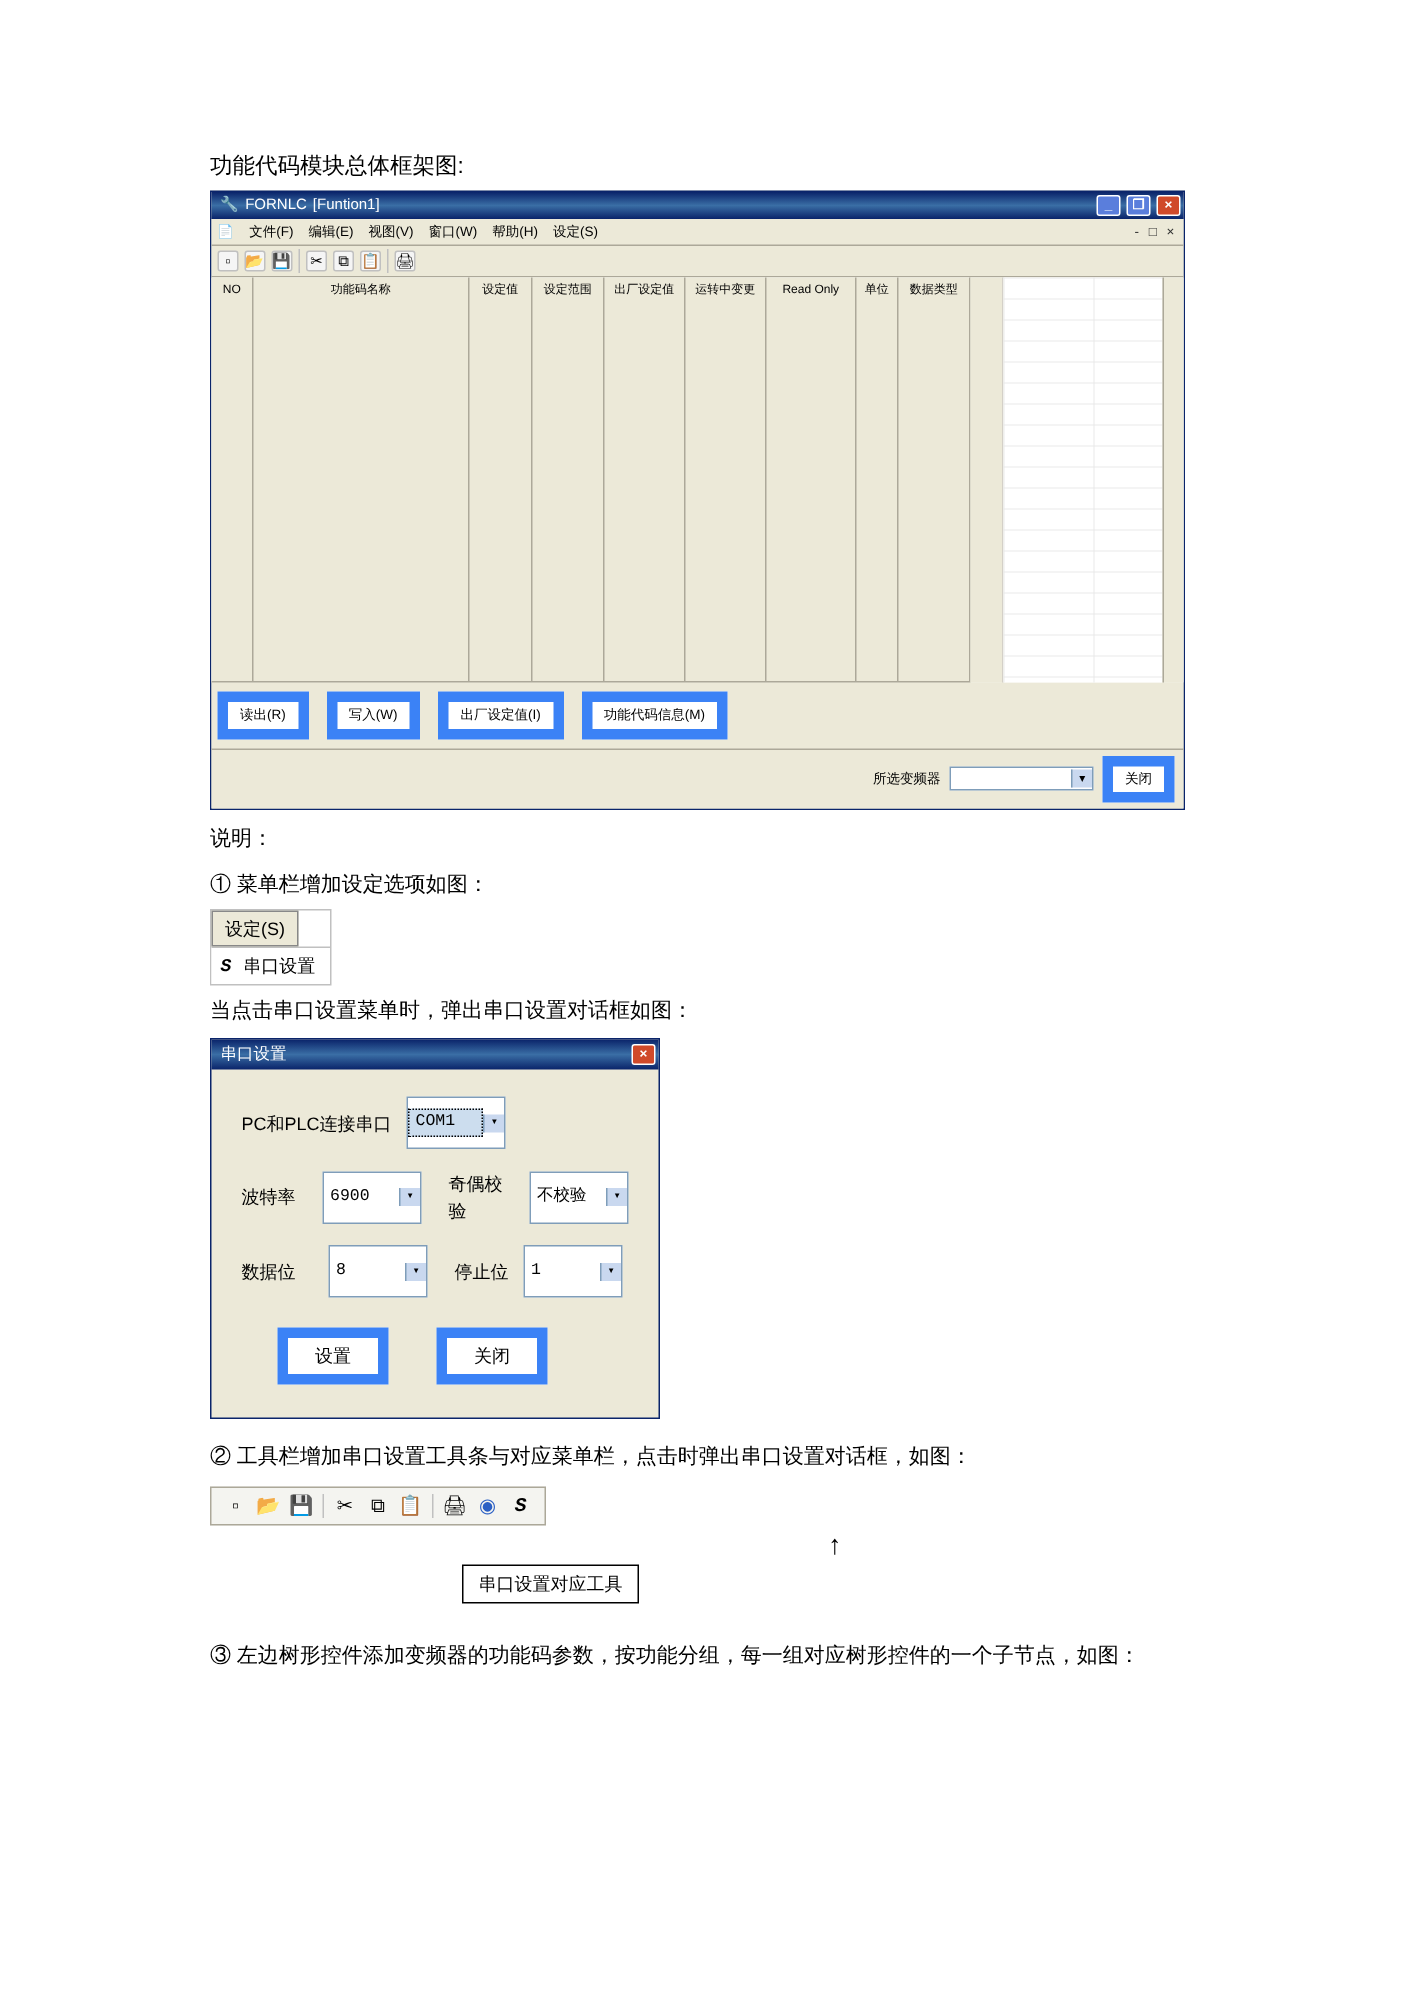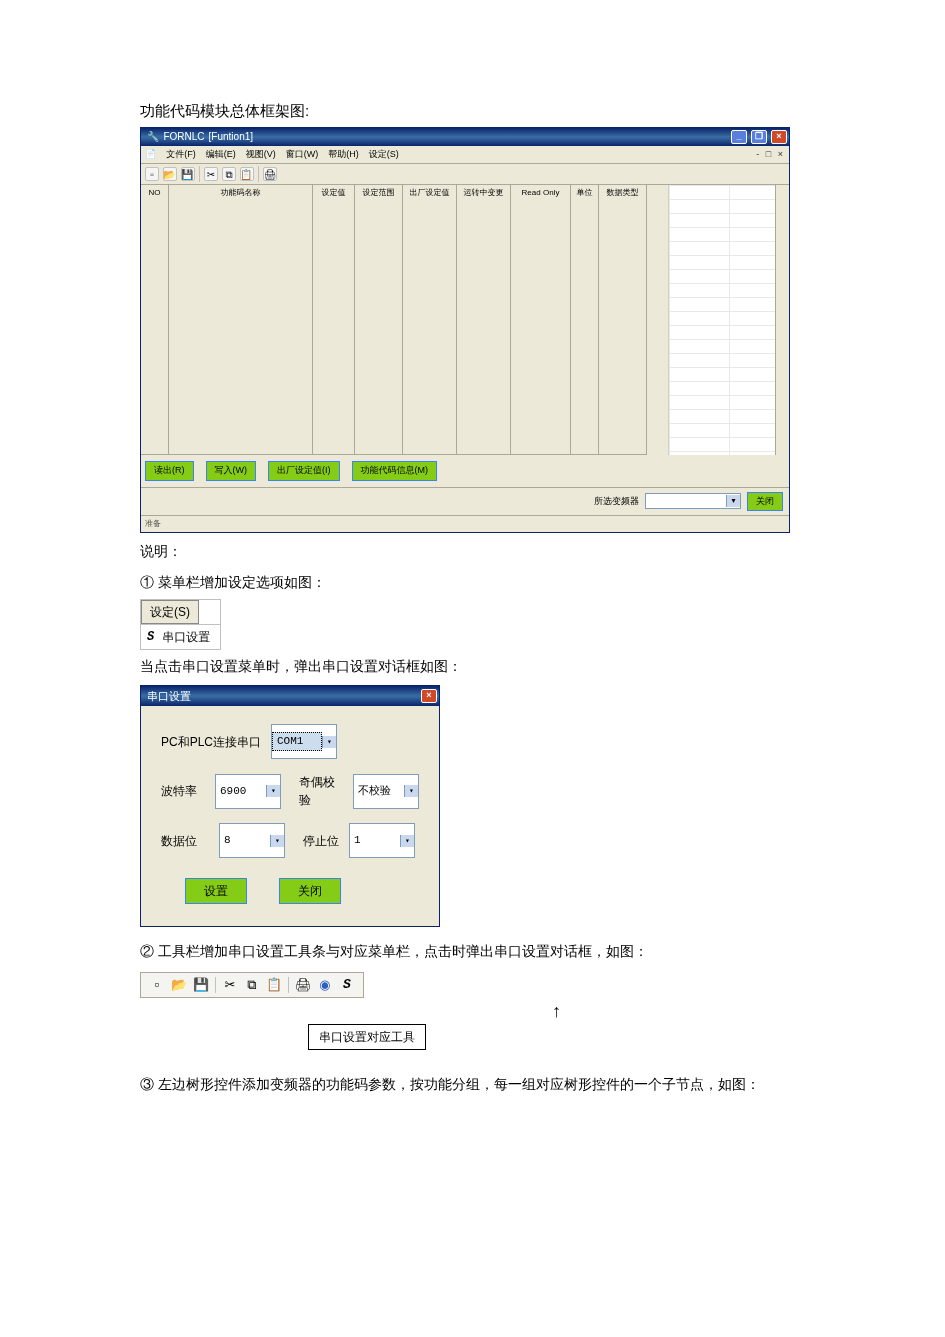--- a/index.html
+++ b/index.html
@@ -26,21 +26,21 @@
   .tree .node { padding: 1px 0; }
   .tree .sel { background: #316ac5; color: #fff; padding: 0 2px; display: inline-block; }
   .grid-wrap { flex: 1; display: flex; }
   .grid-header { display: flex; background: #ece9d8; border-bottom: 1px solid #aca899; font-size: 8px; }
   .gh { border-right: 1px solid #aca899; padding: 2px 2px; text-align: center; overflow: hidden; white-space: nowrap; }
   .grid-body { flex: 1; display: flex; }
   .gcol-no { width: 22px; background: #ece9d8; border-right: 1px solid #d4d0c8; }
   .glines { flex: 1; background: #fff; background-image: linear-gradient(#e8e8e8 1px, transparent 1px), linear-gradient(90deg, #e8e8e8 1px, transparent 1px); background-size: 60px 14px; }
   .gscroll { width: 14px; background: #ece9d8; border-left: 1px solid #aca899; }
   .btn-row { padding: 6px 4px; display: flex; gap: 12px; background: #ece9d8; font-size: 9px; }
-  .winbtn { background: #84cc16; border: 1px solid #3b82f6; padding: 2px 8px; }
+  .winbtn { background: #ffffff; border: 7px solid #3b82f6; padding: 2px 8px; }
   .status-row { border-top: 1px solid #aca899; background: #ece9d8; padding: 4px 6px; display: flex; align-items: center; gap: 6px; font-size: 9px; }
   .status-row .spacer { flex: 1; }
   .combo { display: inline-flex; align-items: center; border: 1px solid #7f9db9; background: #fff; height: 16px; }
   .combo .txt { padding: 0 4px; min-width: 80px; }
   .combo .arrow { width: 14px; background: #c9d8ef; text-align: center; border-left: 1px solid #7f9db9; font-size: 8px; }
   .statusbar2 { border-top: 1px solid #aca899; background: #ece9d8; padding: 2px 4px; font-size: 8px; color: #555; display:flex; }
 
   
   .section-label { margin: 8px 0 4px; }
   .numbered { margin-top: 10px; text-indent: -22px; padding-left: 22px; }
@@ -135,24 +135,20 @@
   </div>
   <div class="status-row">
     <span class="spacer"></span>
     <span>所选变频器</span>
     <span class="combo">
         <span class="txt"></span>
         <span class="arrow">▾</span>
       </span>
     <span class="winbtn">关闭</span>
   </div>
-  <div class="statusbar2">
-    <span>准备</span>
-    <span class="spacer" style="flex:1"></span>
-  </div>
 </div>
 
 <div class="section-label">说明：</div>
 <div class="numbered">① 菜单栏增加设定选项如图：</div>
 
 <div style="margin:6px 0;">
   <div class="menu-block">
     <div class="menu-head">设定(S)</div>
     <div class="menu-item">
       <span class="s">S</span>

